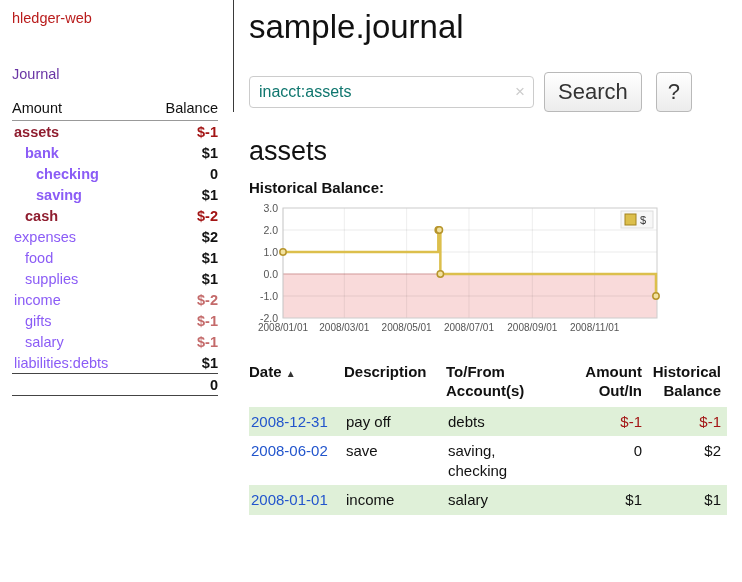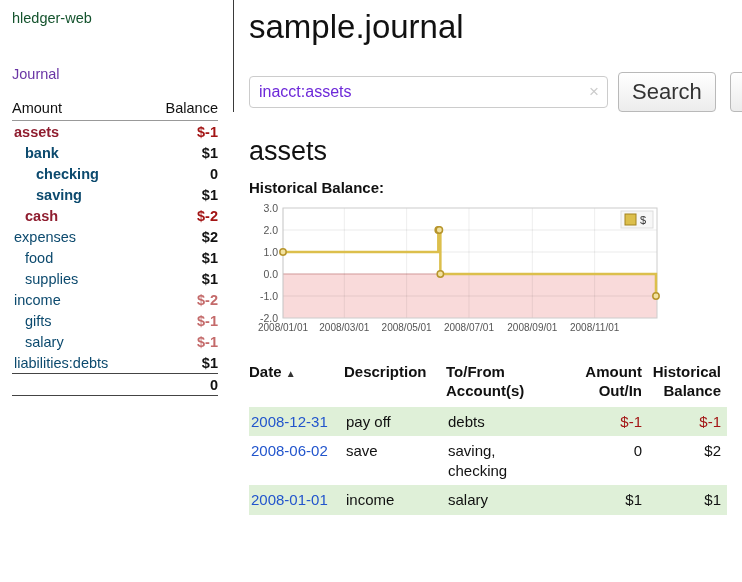--- a/index.html
+++ b/index.html
@@ -6,43 +6,43 @@
   html,body { margin:0; padding:0; }
   body {
     width:742px; height:582px; overflow:hidden; position:relative;
     background:#fff; color:#111;
     font-family:"Liberation Sans", sans-serif;
   }
   .app { display:flex; width:742px; }
 
   
   .sidebar { width:233px; flex:0 0 233px; padding:10px 10px 0 12px; font-size:14.5px; }
-  .app-title { display:block; color:#14532d; text-decoration:none; margin-bottom:40px; cursor:pointer; }
+  .app-title { display:block; color:#b91c1c; text-decoration:none; margin-bottom:40px; cursor:pointer; }
   .journal-link { display:block; color:#6a35a5; text-decoration:none; margin-bottom:16px; cursor:pointer; }
   table.accounts { width:206px; border-collapse:collapse; font-size:14.5px; }
   table.accounts th { font-weight:400; padding:2px 0 4px; border-bottom:1px solid #999; }
   th.left { text-align:left; } th.right { text-align:right; }
   table.accounts td { padding:2.5px 0; }
-  a.acct { color:#0c4a6e; text-decoration:none; cursor:pointer; }
+  a.acct { color:#8b5cf6; text-decoration:none; cursor:pointer; }
   a.acct.maroon { color:#8f1d2f; }
   .bold { font-weight:bold; }
   td.bal { text-align:right; font-weight:bold; }
   td.bal.neg { color:#a31515; }
   td.bal.neg-soft { color:#c46a6a; }
   tr.total-row td { border-top:1px solid #444; border-bottom:1px solid #444; font-weight:bold; }
 
   .divider-dark { position:absolute; left:233px; top:0; width:1px; height:112px; background:#3a3a3a; }
 
   
   main { flex:1; padding:2px 8px 0 16px; }
   h1.page-title { font-size:33px; font-weight:400; margin:6px 0 0; }
   .searchbar { margin-top:26px; display:flex; align-items:center; }
   .search-wrap { position:relative; display:inline-block; }
   .search-wrap input {
-    width:359px; height:32px; font-size:16px; color:#6d28d9;
+    width:285px; height:32px; font-size:16px; color:#0f766e;
     padding:0 28px 0 9px; border:1px solid #ccc; border-radius:4px;
     font-family:"Liberation Sans", sans-serif; outline:none;
   }
   .clear-icon { position:absolute; right:9px; top:50%; transform:translateY(-50%); color:#ccc; font-size:17px; cursor:pointer; }
   button.btn {
     margin-left:10px; font-size:22px; color:#333; padding:6px 13px;
     background:linear-gradient(#ffffff,#ececec); border:1px solid #b9b9b9; border-radius:4px;
     font-family:"Liberation Sans", sans-serif; cursor:pointer;
   }
   button.btn.help { margin-left:14px; padding:6px 11px; }

